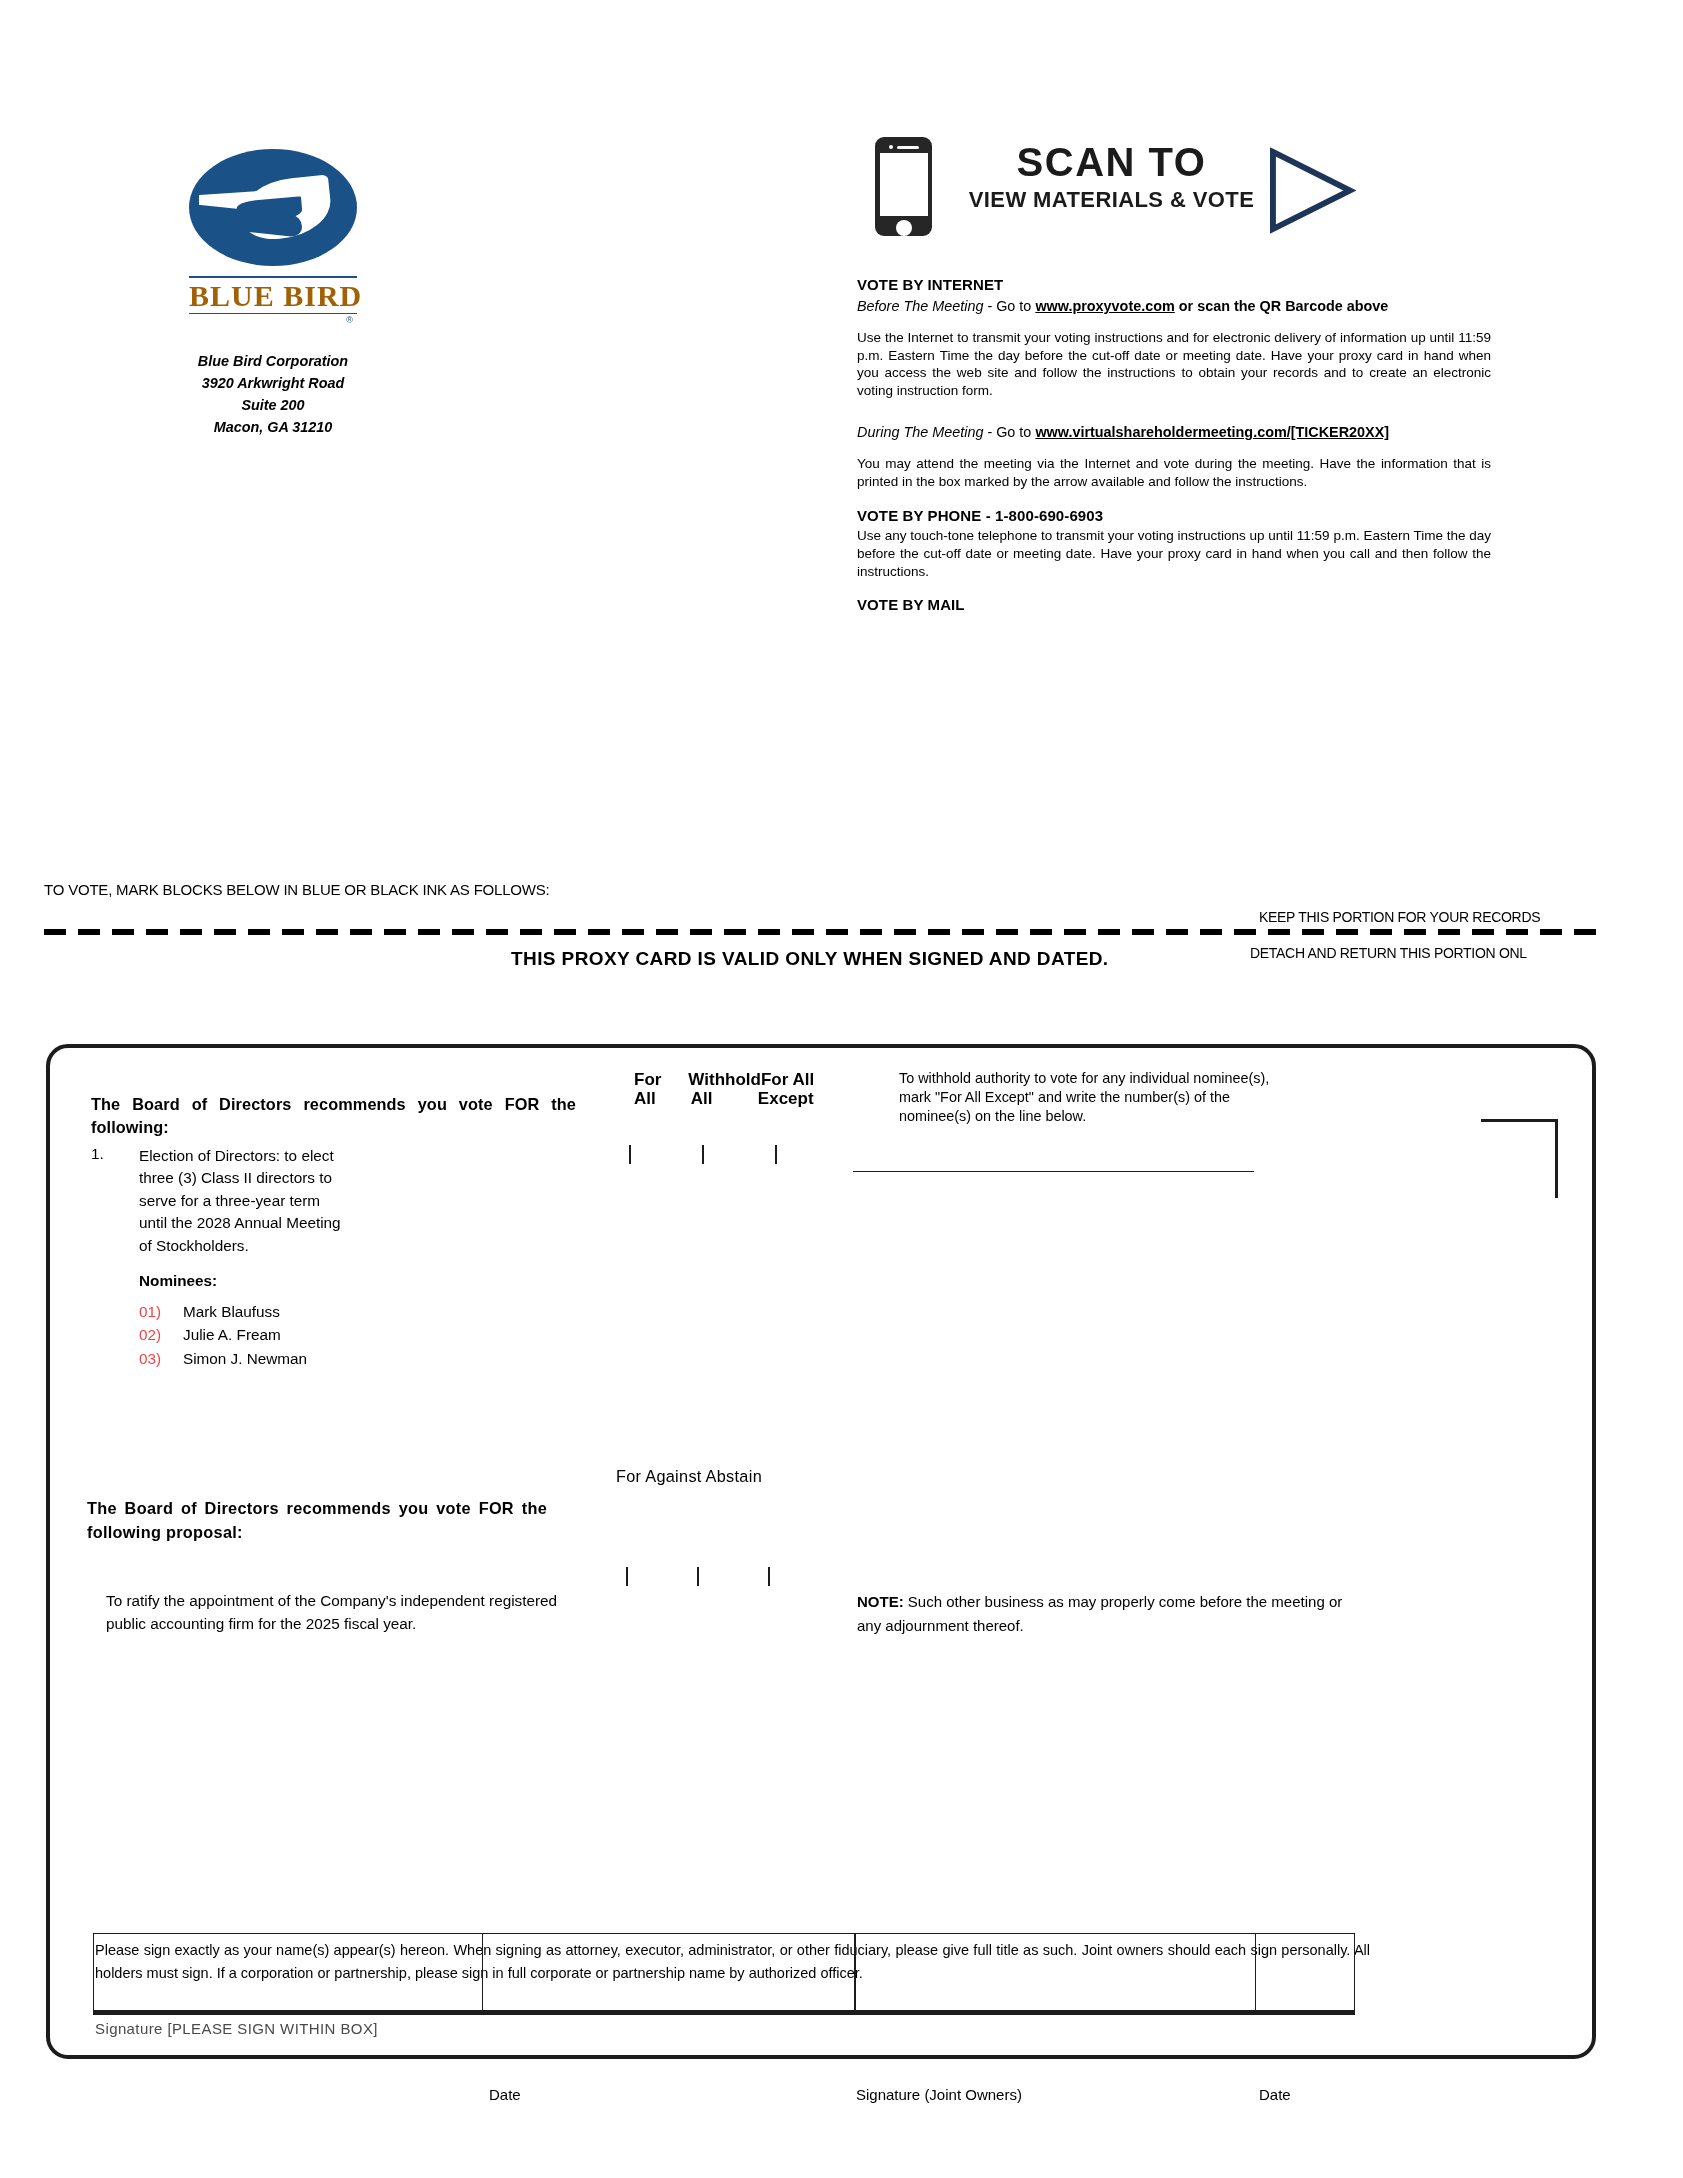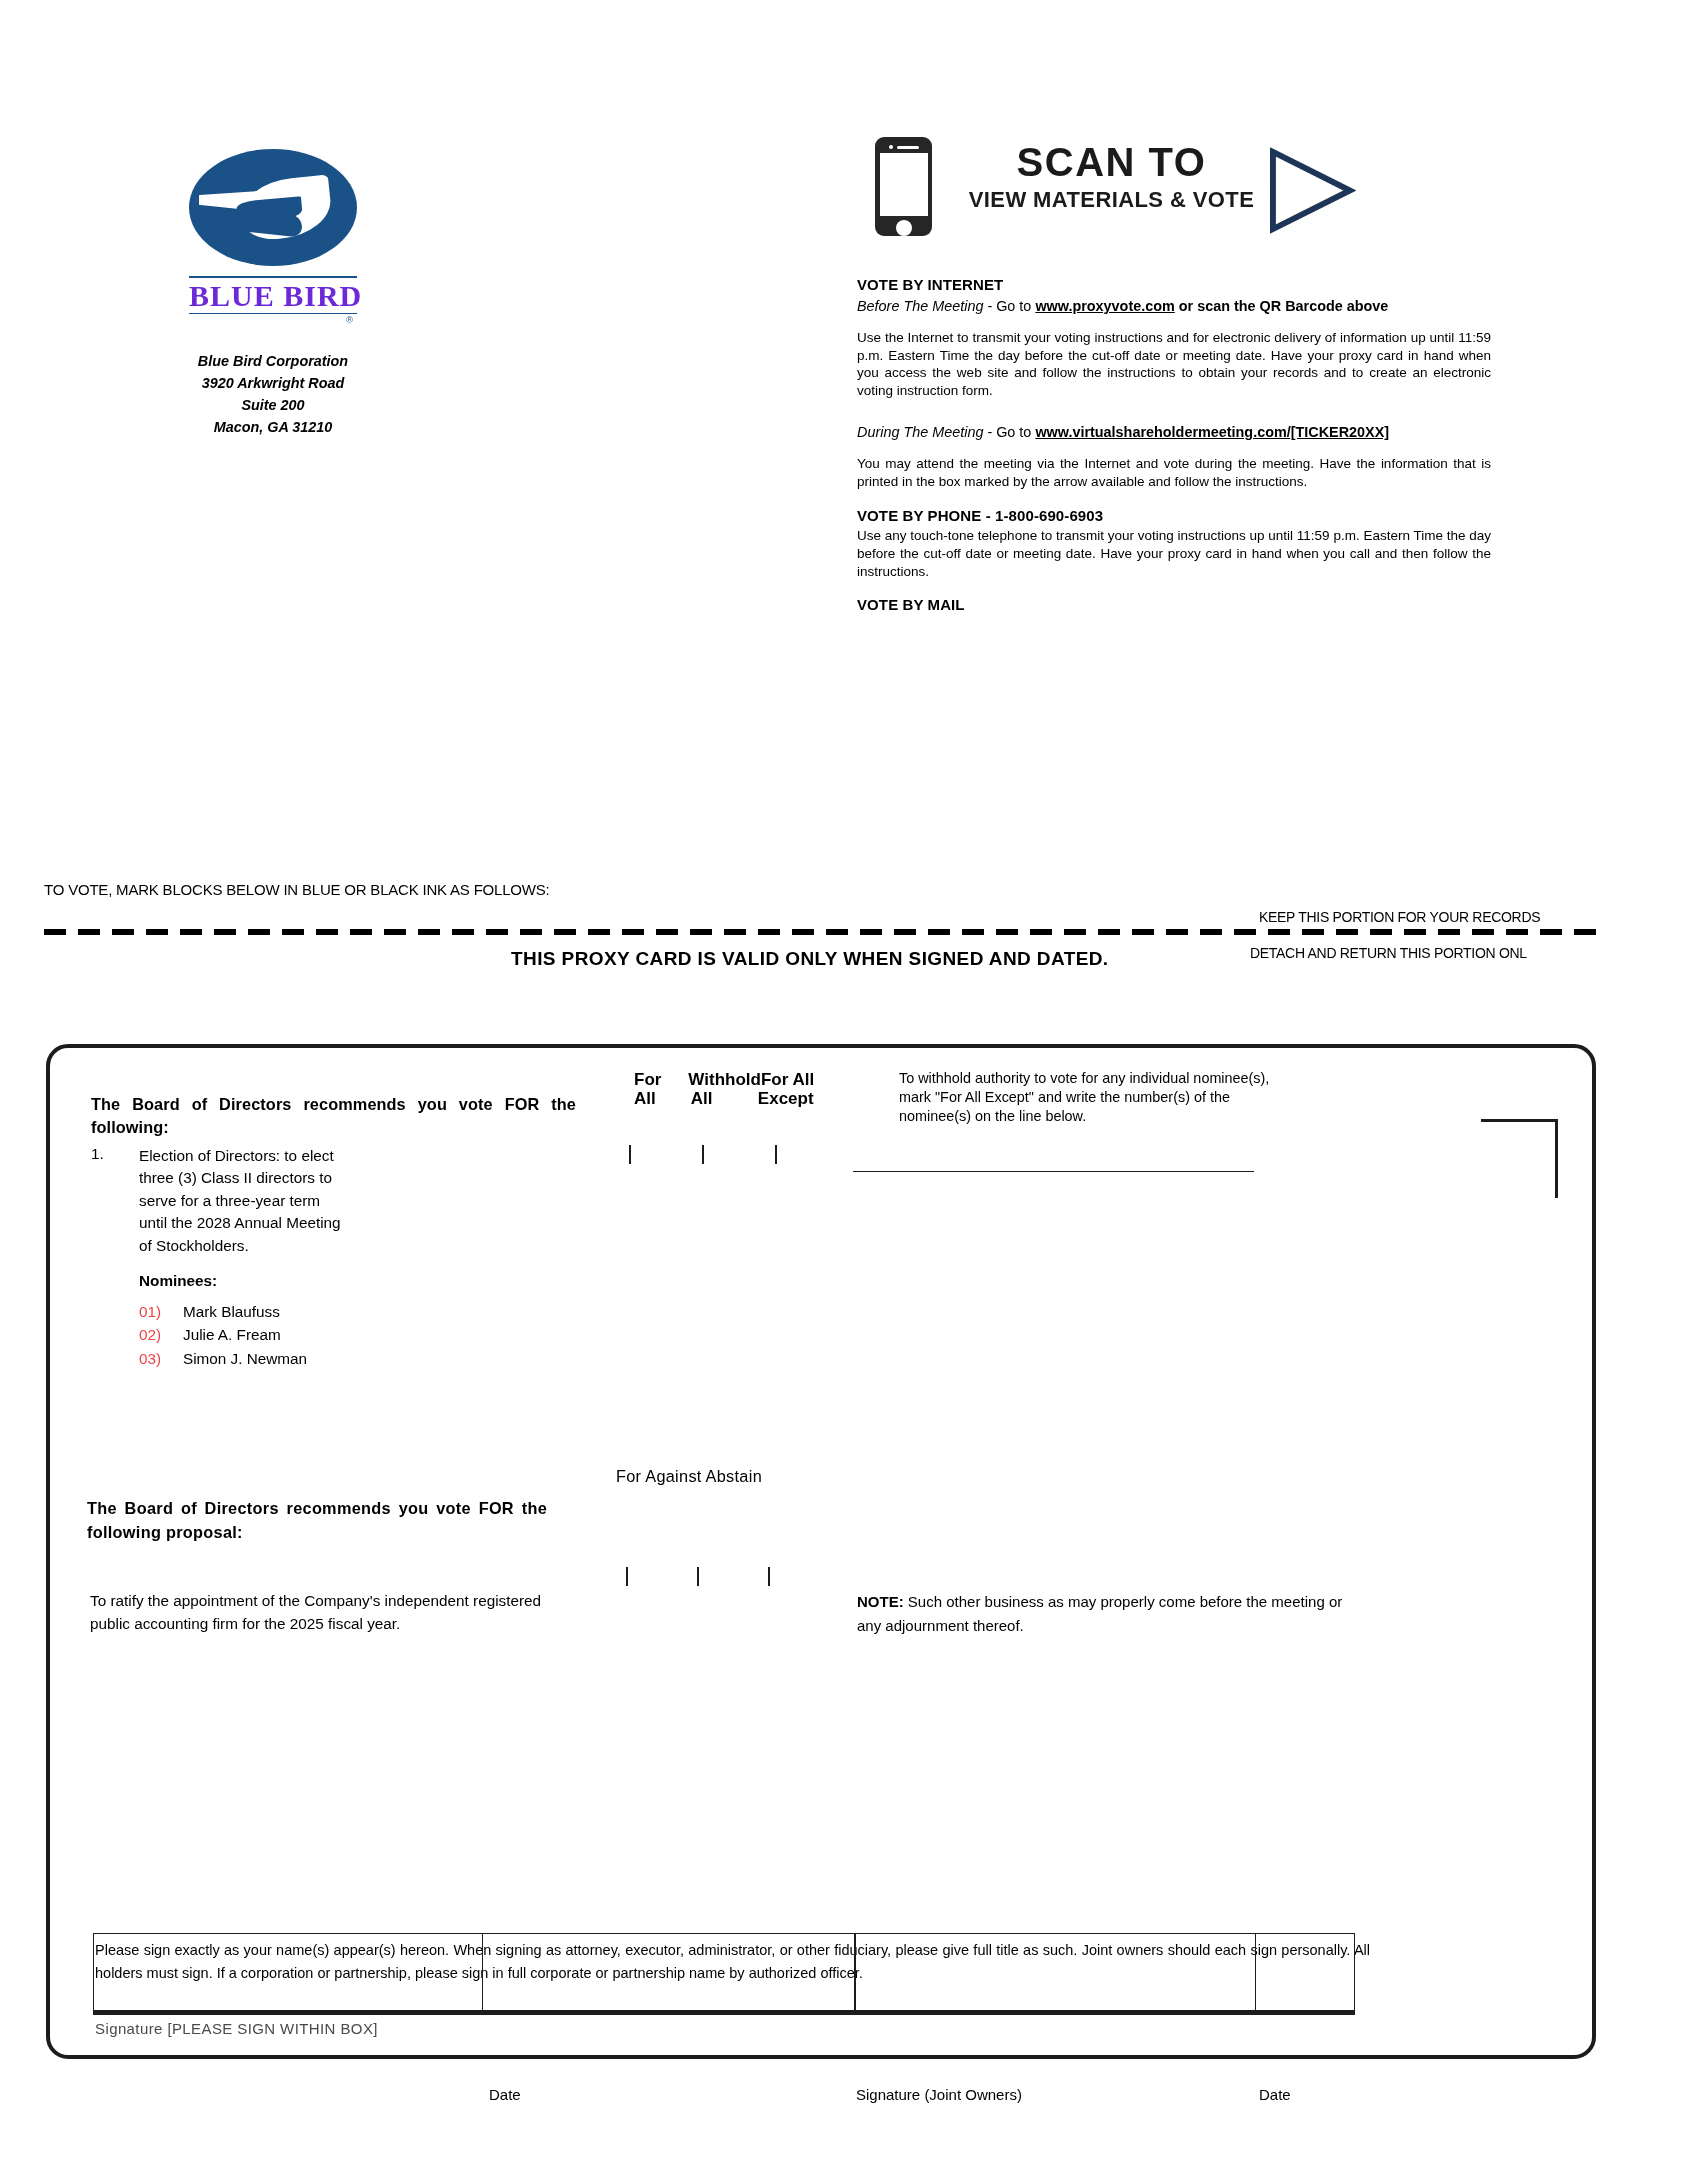--- a/index.html
+++ b/index.html
@@ -52,21 +52,21 @@
     transform:skewY(6deg);
   }
   .bb-wordmark-wrap { margin-top:10px; position:relative; width:168px; margin-left:auto; margin-right:auto; }
   .bb-rule { height:2px; background:#1a5288; }
   .bb-rule.thin { height:1px; }
   .bb-word {
     font-family:"Liberation Serif", serif;
     font-weight:bold;
     font-size:30px;
     letter-spacing:1px;
-    color:#6d28d9;
+    color:#a16207;
     line-height:1.08;
     padding:2px 0 1px 0;
     white-space:nowrap;
   }
   .bb-reg {
     font-size:9px; color:#1a5288; text-align:right;
     margin-top:1px; padding-right:4px;
   }
   #company-address {
     margin-top:26px;
@@ -221,21 +221,21 @@
   #col-headers-2 {
     left:616px; top:1467px;
     font-size:16.3px; letter-spacing:0.3px; white-space:nowrap;
   }
   #rec-2 {
     left:87px; top:1497px; width:460px;
     font-size:16.3px; font-weight:bold; line-height:1.45;
     text-align:justify; letter-spacing:0.3px;
   }
   #item-2-text {
-    left:90px; top:1589px; width:455px;
+    left:106px; top:1589px; width:455px;
     font-size:15.3px; line-height:1.53;
   }
   #boxes-2 { left:626px; top:1568px; display:flex; }
   #boxes-2 .slot { width:71px; }
   #note-2 {
     left:857px; top:1590px; width:505px;
     font-size:15px; line-height:1.60;
   }
   #note-2 b { font-weight:bold; }
 

